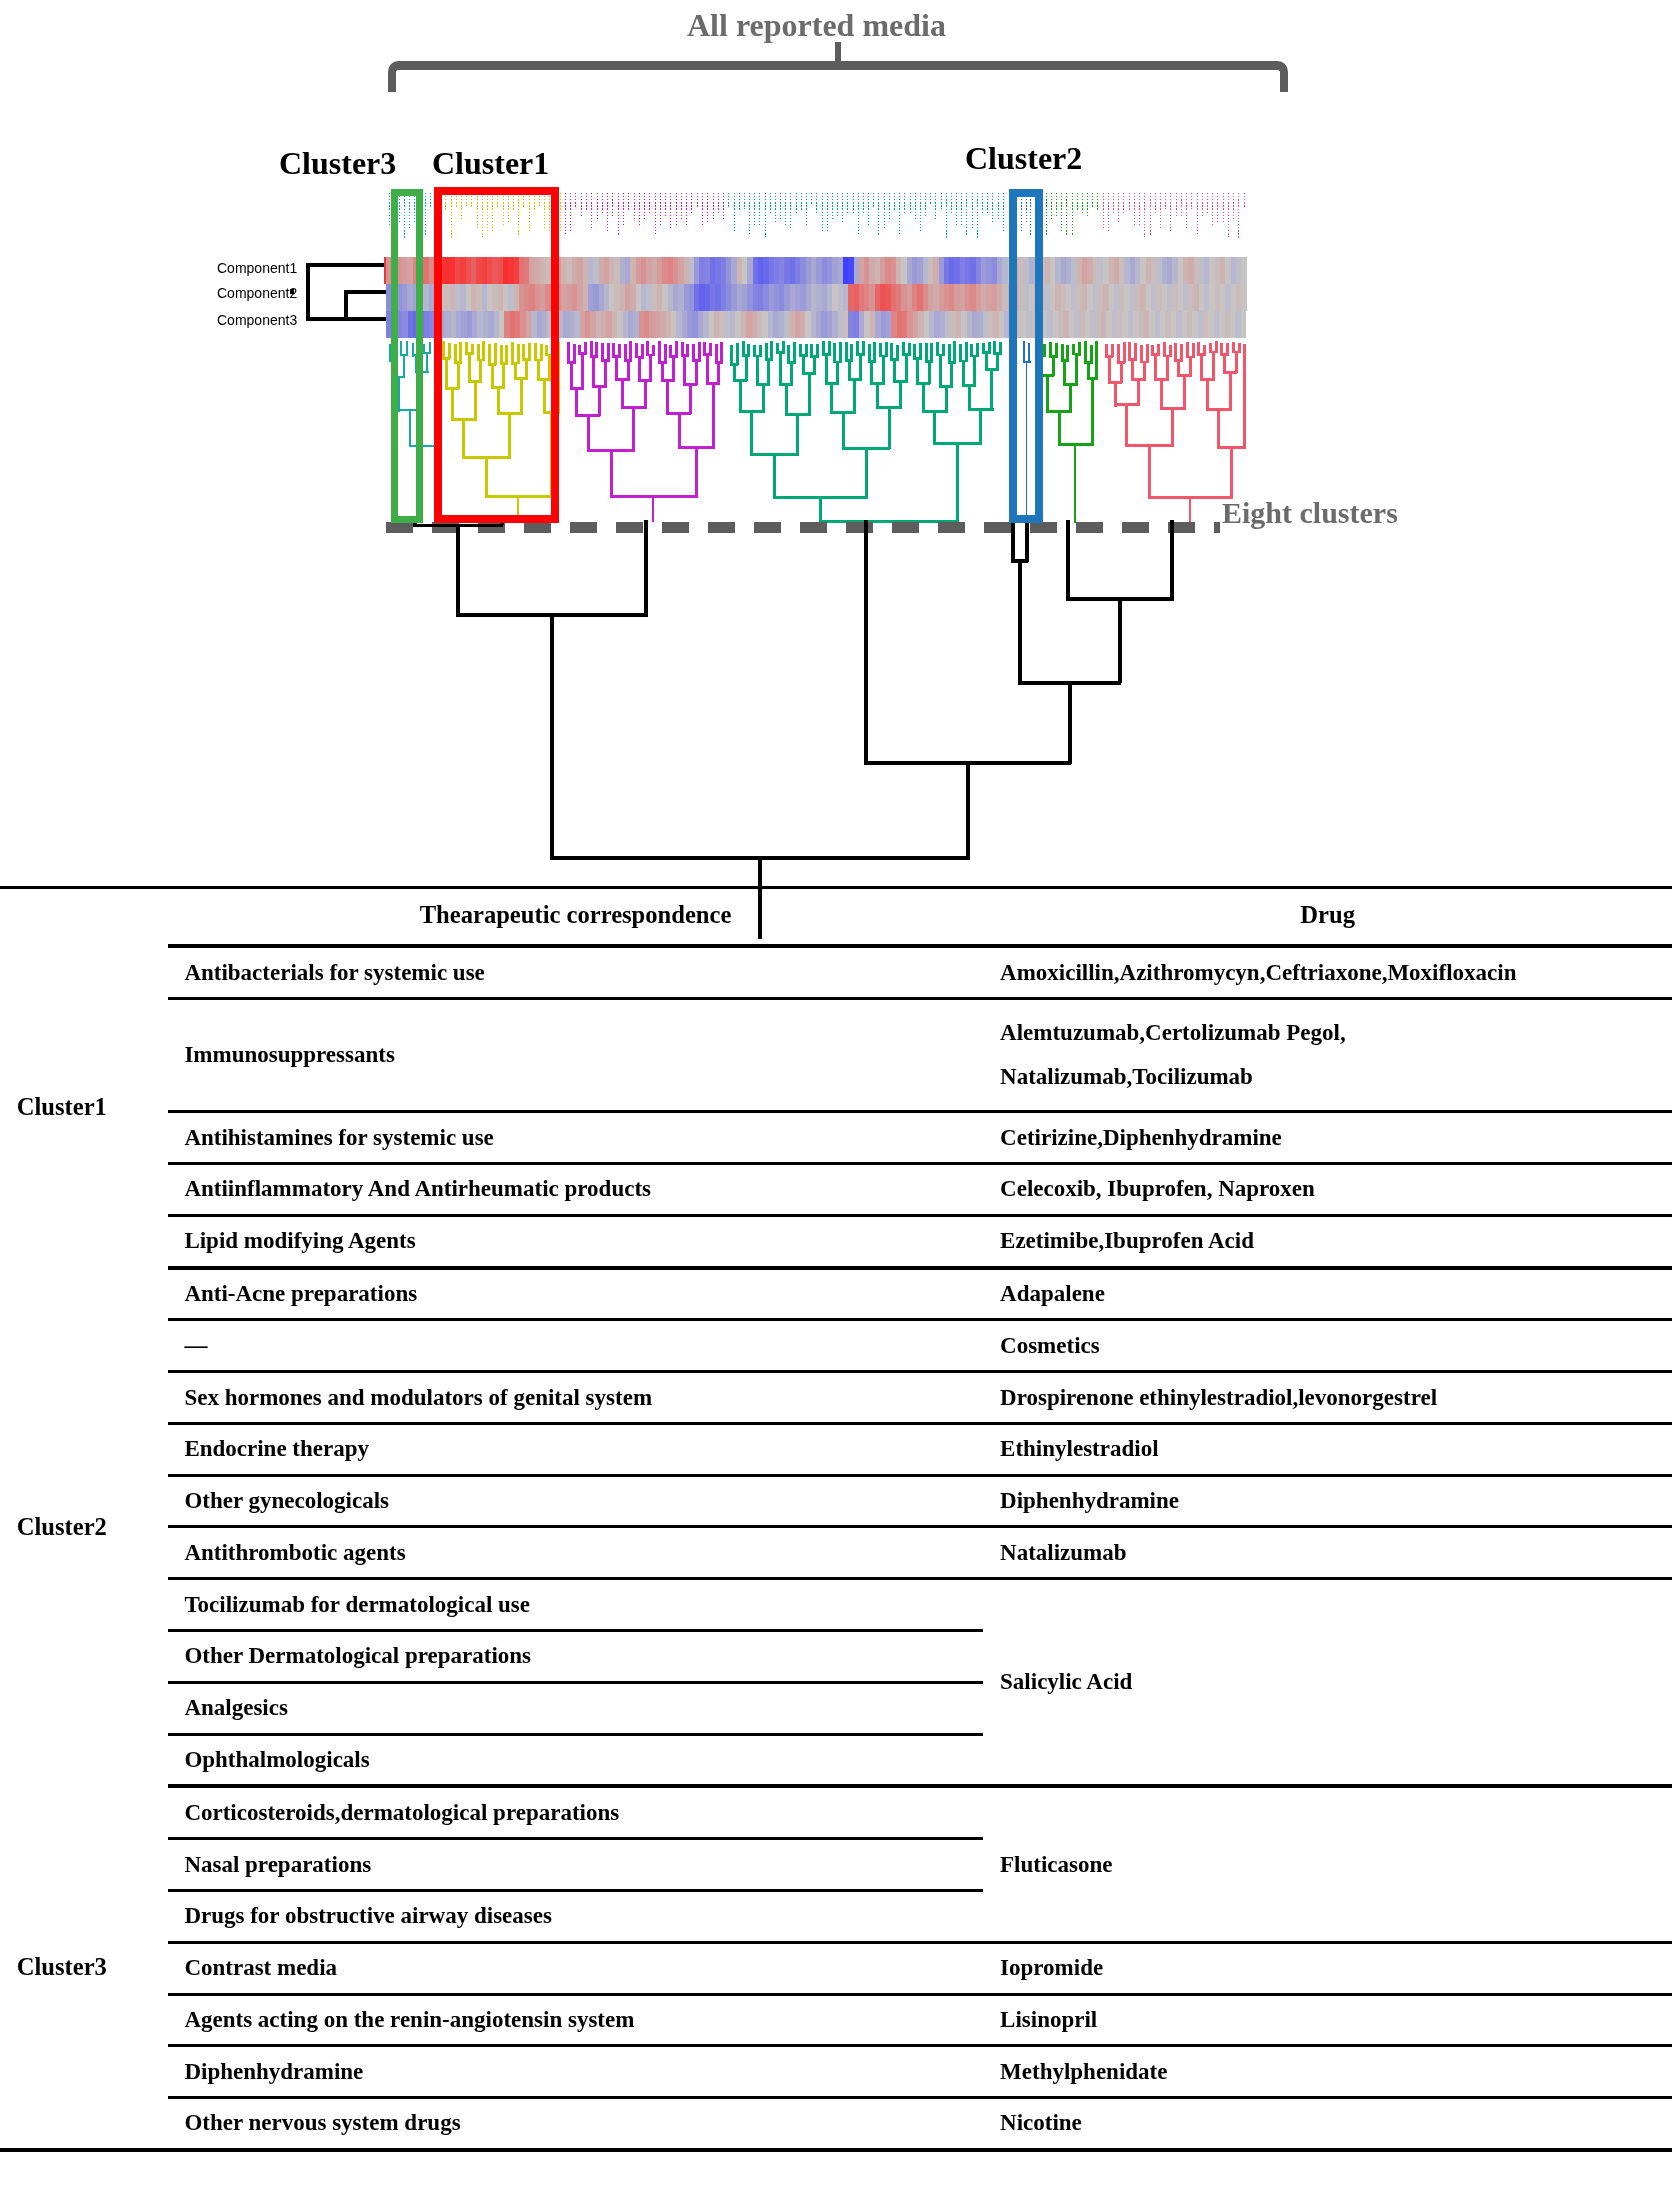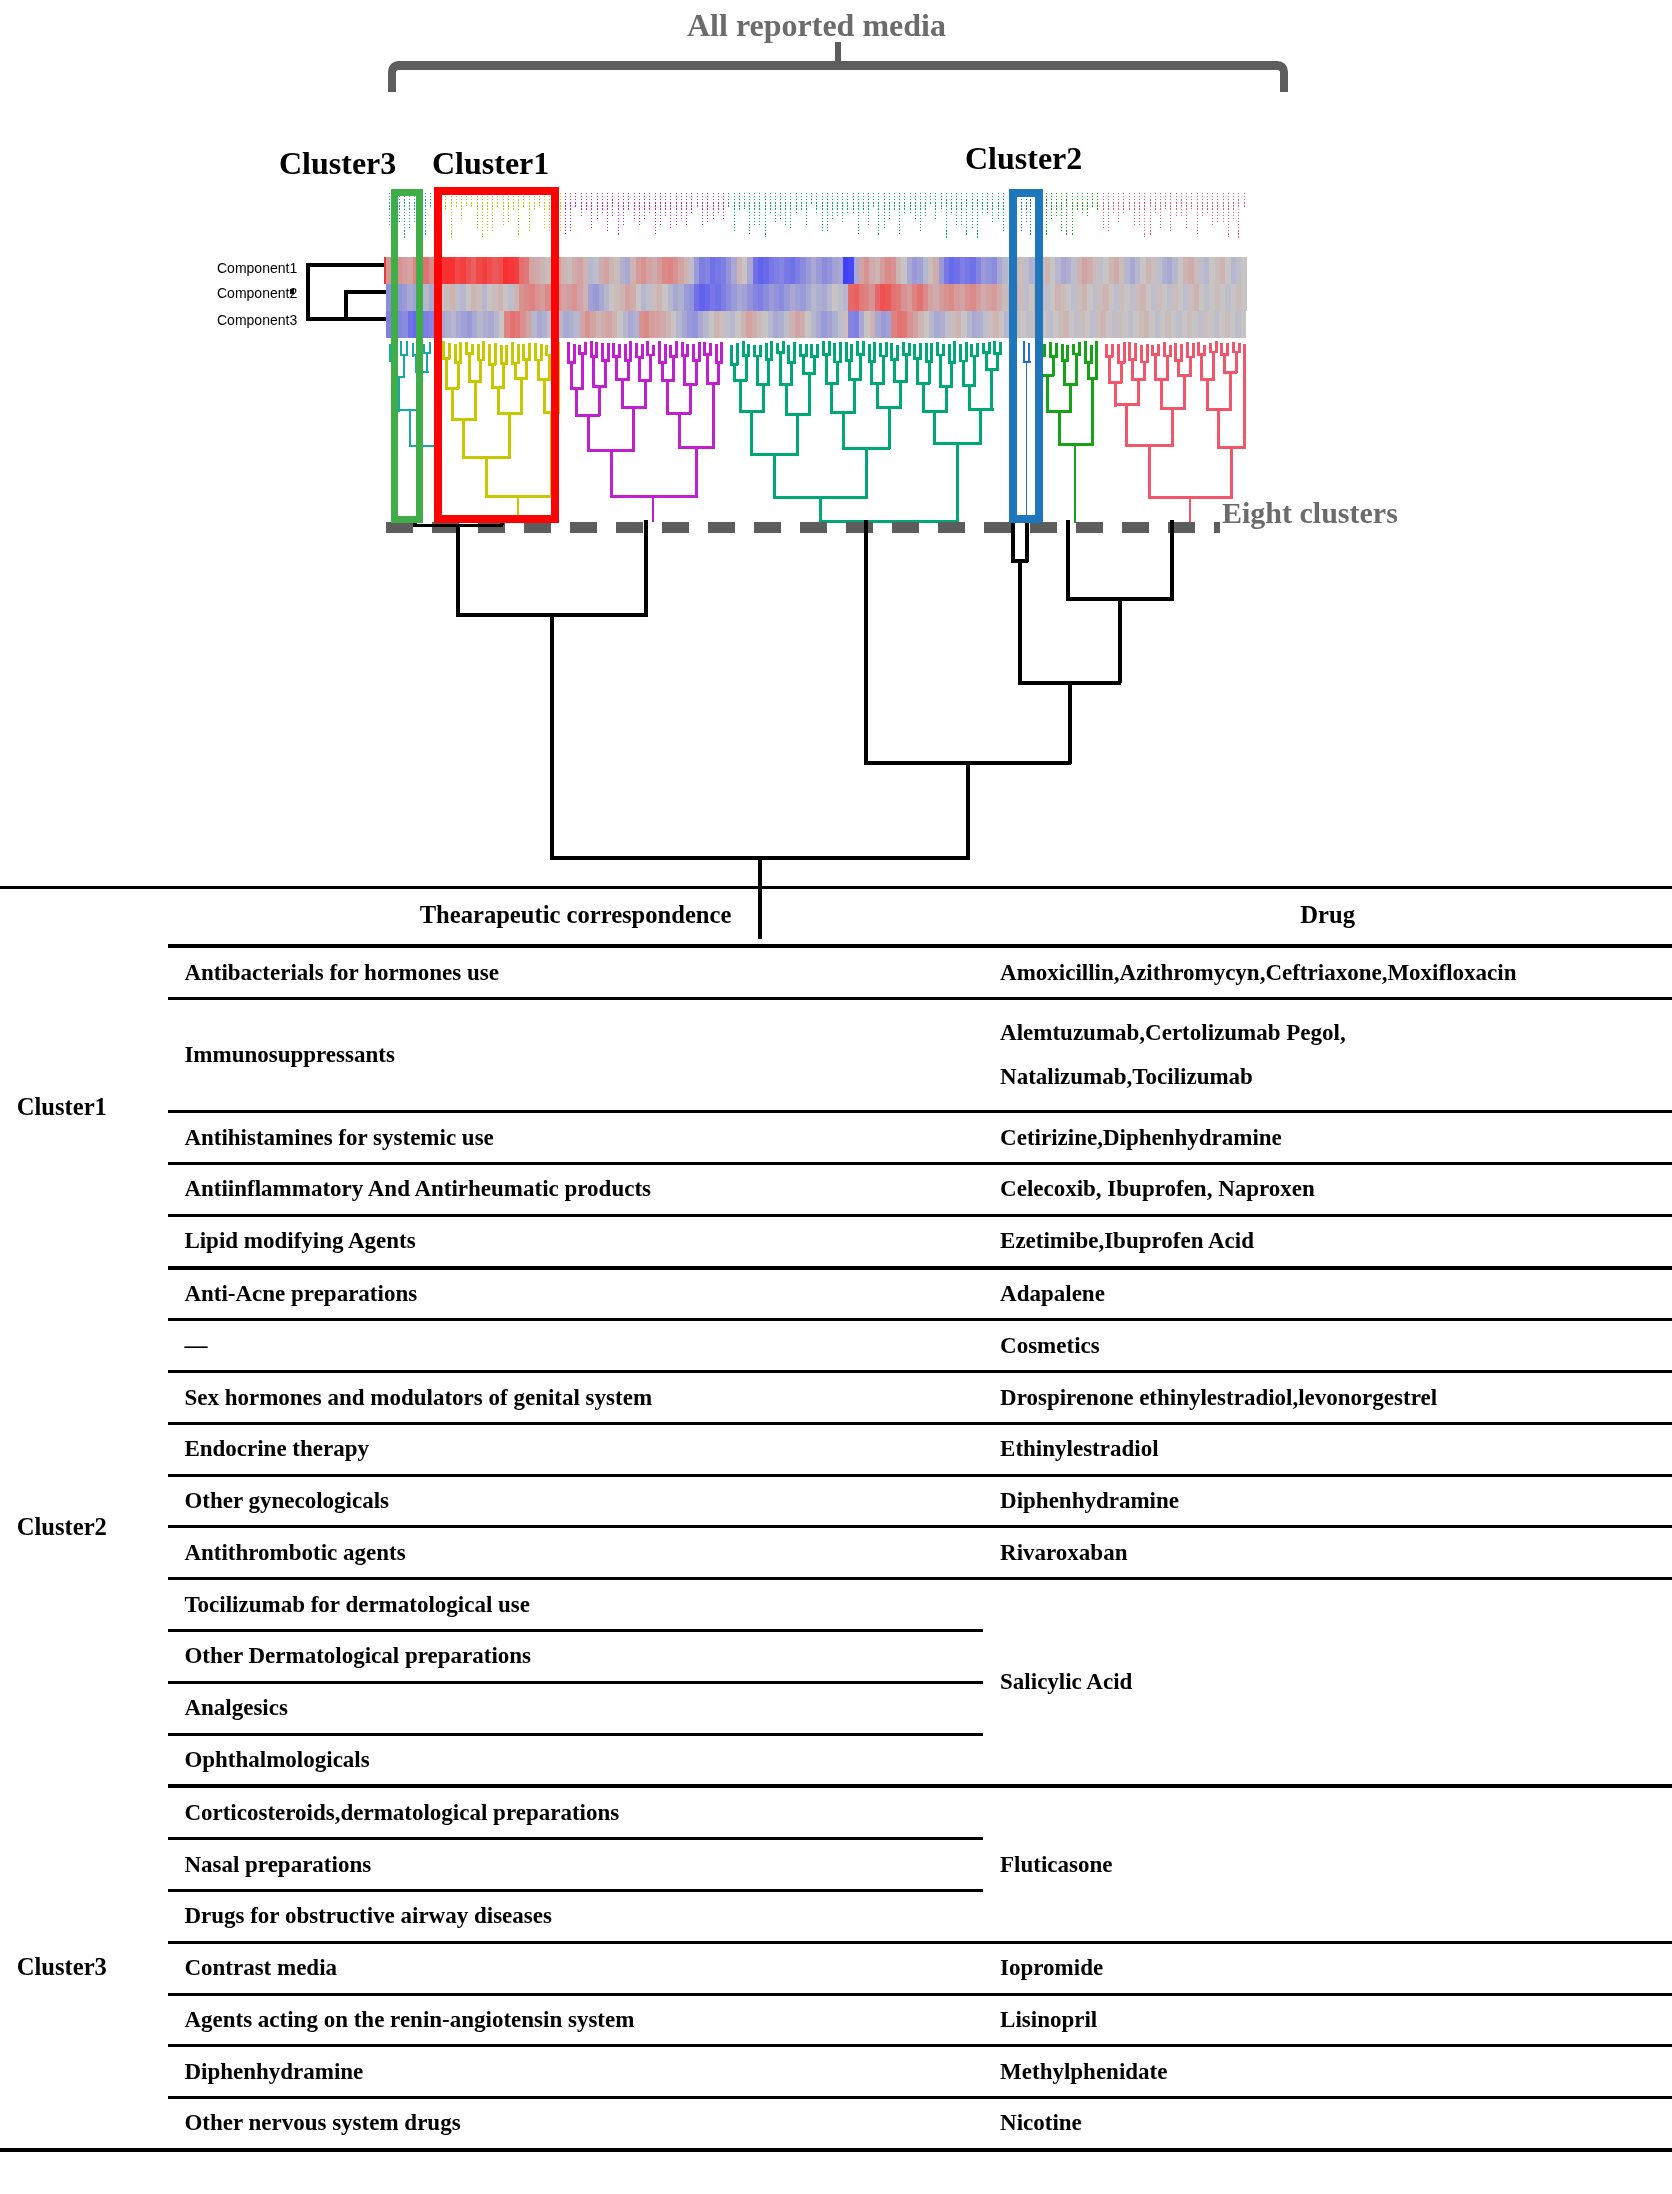--- a/index.html
+++ b/index.html
@@ -1241,21 +1241,21 @@
         <th></th>
         <th class="hdr-cell">Thearapeutic correspondence</th>
         <th class="hdr-cell">Drug</th>
       </tr>
     </thead>
     <tbody id="table-body">
         <tr>
           <td class="cell-cluster" rowspan="5" style="vertical-align: middle;">
             <div>Cluster1</div>
           </td>
-          <td class="cell-ther rule-thick">Antibacterials for hormones use</td>
+          <td class="cell-ther rule-thick">Antibacterials for systemic use</td>
           <td class="cell-drug rule-thick">Amoxicillin,Azithromycyn,Ceftriaxone,Moxifloxacin</td>
         </tr>
         <tr>
           <td class="cell-ther line-ther">Immunosuppressants</td>
           <td class="cell-drug line-drug multi-line">
             <div>Alemtuzumab,Certolizumab Pegol,</div>
             <div>Natalizumab,Tocilizumab</div>
           </td>
         </tr>
         <tr>
@@ -1288,21 +1288,21 @@
         <tr>
           <td class="cell-ther line-ther">Endocrine therapy</td>
           <td class="cell-drug line-drug">Ethinylestradiol</td>
         </tr>
         <tr>
           <td class="cell-ther line-ther">Other gynecologicals</td>
           <td class="cell-drug line-drug">Diphenhydramine</td>
         </tr>
         <tr>
           <td class="cell-ther line-ther">Antithrombotic agents</td>
-          <td class="cell-drug line-drug">Rivaroxaban</td>
+          <td class="cell-drug line-drug">Natalizumab</td>
         </tr>
         <tr>
           <td class="cell-ther line-ther">Tocilizumab for dermatological use</td>
           <td rowspan="4" class="cell-drug line-drug">Salicylic Acid</td>
         </tr>
         <tr>
           <td class="cell-ther line-ther">Other Dermatological preparations</td>
         </tr>
         <tr>
           <td class="cell-ther line-ther">Analgesics</td>

